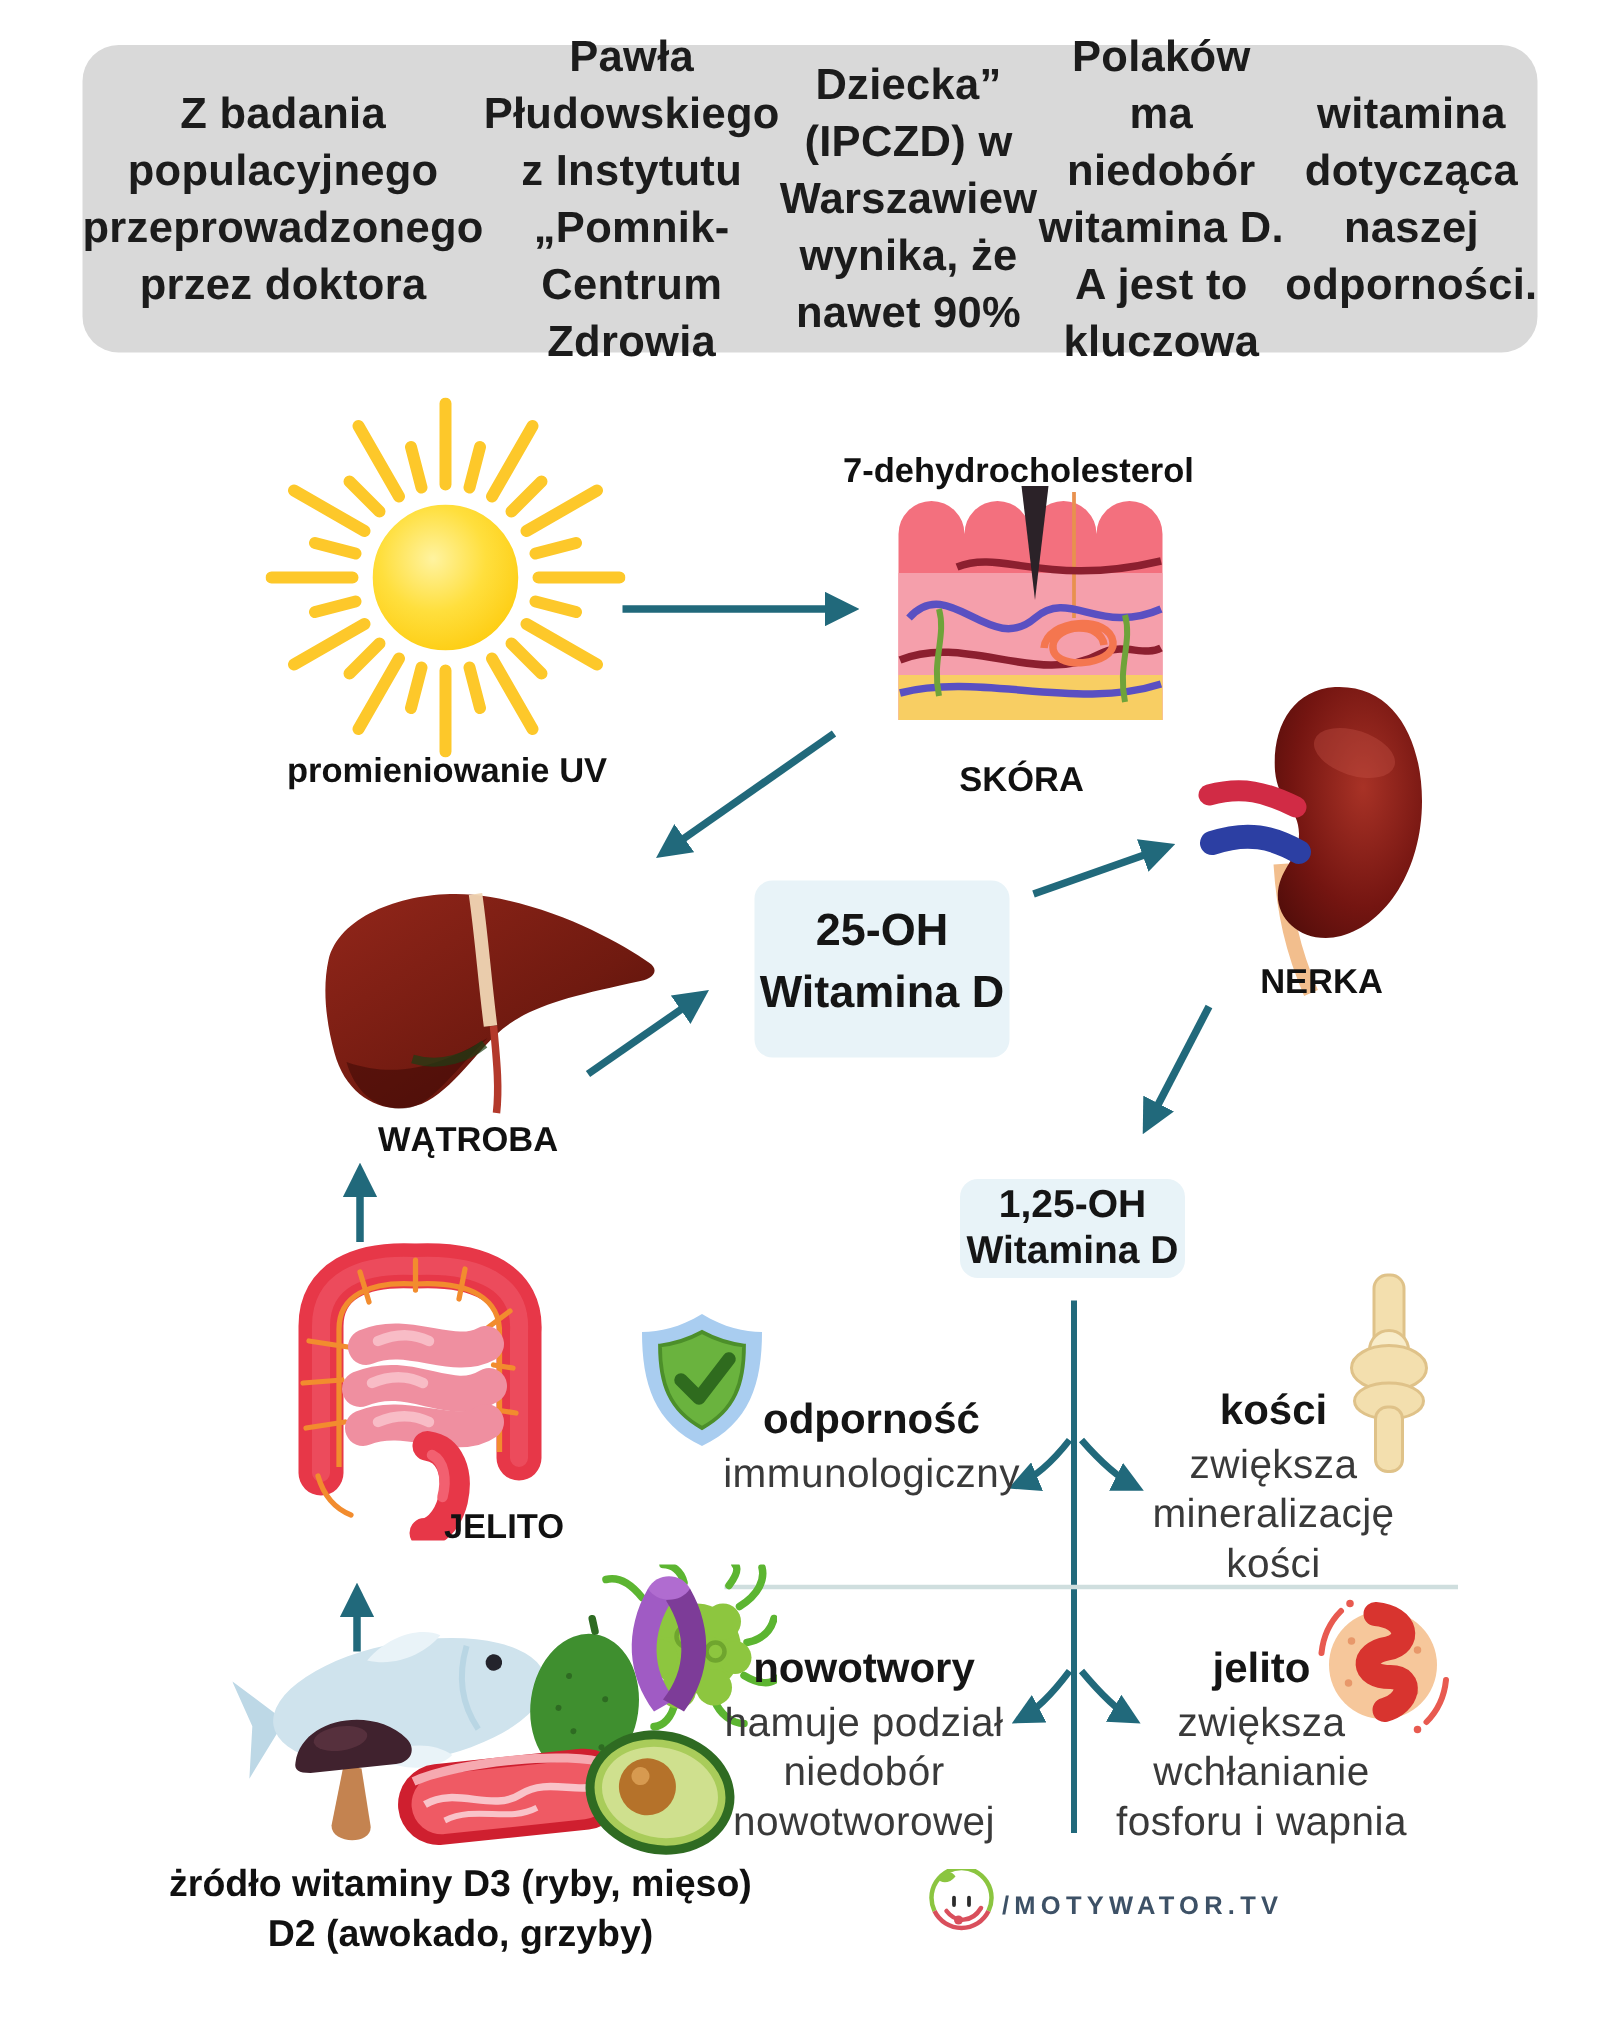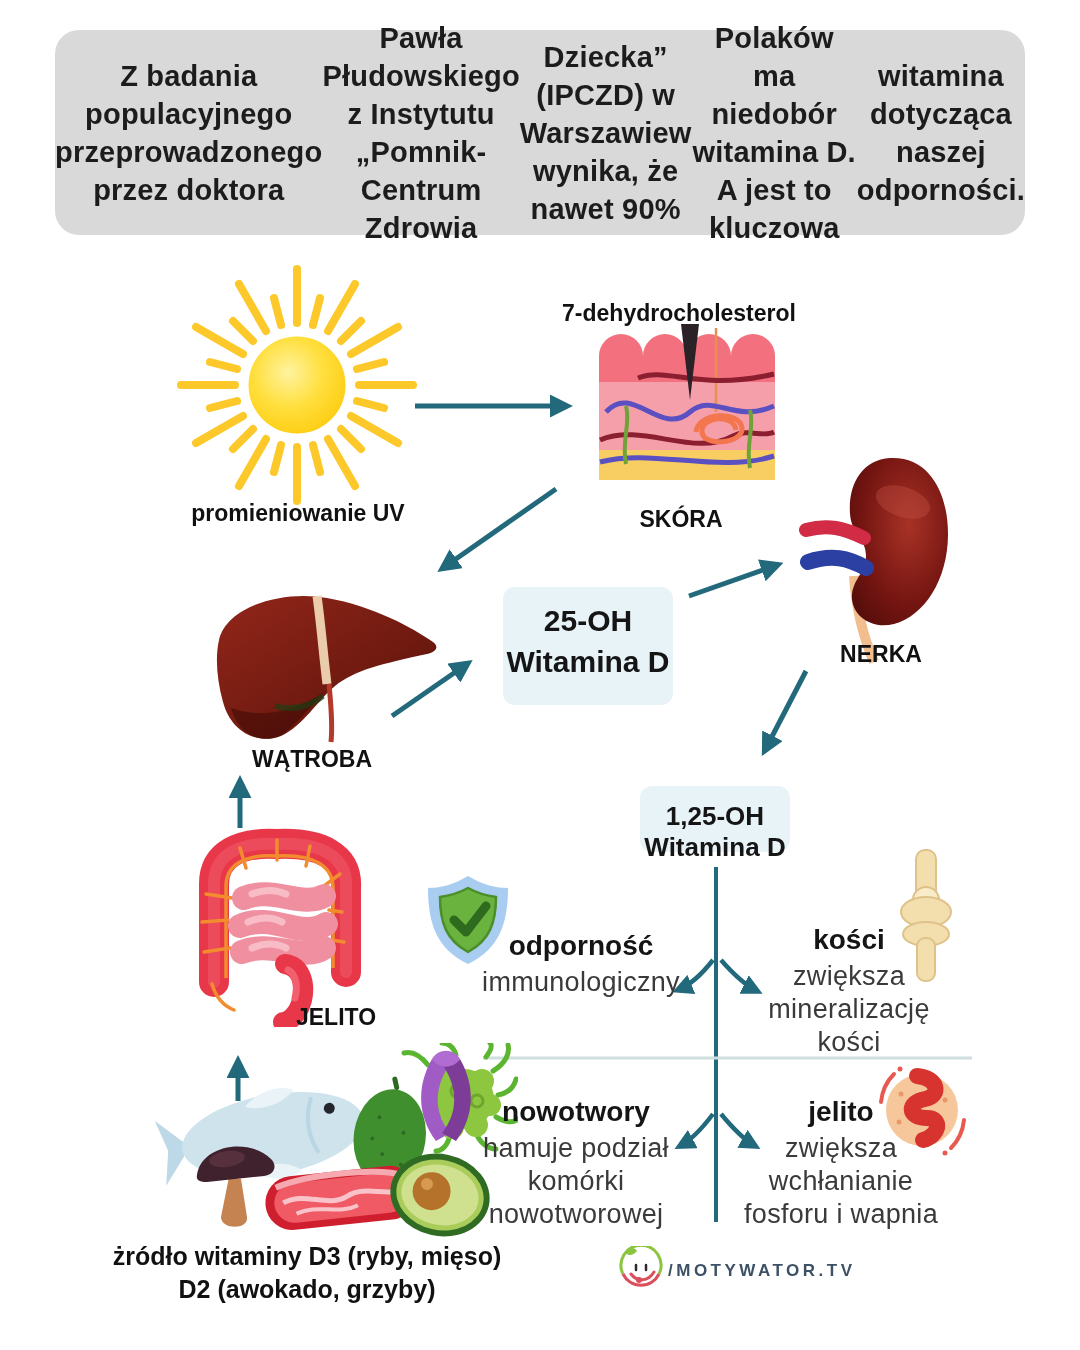--- a/index.html
+++ b/index.html
@@ -7,21 +7,21 @@
   .abs{position:absolute;}
   .header-box{left:55px;top:30px;width:970px;height:205px;background:#d9d9d9;border-radius:24px;
     display:flex;flex-direction:row;justify-content:center;align-items:center;}
   .header-line{font-size:29px;font-weight:bold;color:#1c1c1c;line-height:38px;text-align:center;letter-spacing:0.2px;}
   .organ-label{font-weight:bold;color:#111;font-size:23px;text-align:center;transform:translateX(-50%);white-space:nowrap;}
   .vit-box{background:#e8f3f8;border-radius:12px;text-align:center;}
   .vit-box .l1,.vit-box .l2{font-weight:bold;color:#151515;}
   .box25{left:503px;top:587px;width:170px;height:118px;padding-top:14px;box-sizing:border-box;}
   .box25 .l1{font-size:30px;line-height:40px;}
   .box25 .l2{font-size:30px;line-height:42px;}
-  .box125{left:640px;top:786px;width:150px;height:66px;padding-top:14px;box-sizing:border-box;}
+  .box125{left:640px;top:786px;width:150px;height:66px;padding-top:0;box-sizing:border-box;}
   .box125 .l1{font-size:26px;line-height:32px;}
   .box125 .l2{font-size:26px;line-height:30px;}
   .effect{width:262px;text-align:center;}
   .effect .title{font-size:28px;font-weight:bold;color:#151515;line-height:32px;margin-bottom:4px;}
   .effect .line{font-size:27px;font-weight:300;color:#3a3a3a;line-height:33px;letter-spacing:0.3px;}
   .caption{left:107px;top:1240px;width:400px;text-align:center;font-weight:bold;color:#111;
     font-size:25px;line-height:33px;}
   .logo-text{left:668px;top:1261px;font-size:17px;font-weight:bold;color:#3d5166;letter-spacing:3.5px;white-space:nowrap;}
   svg{display:block;}
   .noevents{pointer-events:none;}
@@ -235,21 +235,21 @@
 </div>
 <div class="abs effect" style="left:718px;top:924px">
   <div class="title">kości</div>
   <div class="line">zwiększa</div>
   <div class="line">mineralizację</div>
   <div class="line">kości</div>
 </div>
 <div class="abs effect" style="left:445px;top:1096px">
   <div class="title">nowotwory</div>
   <div class="line">hamuje podział</div>
-  <div class="line">komórki</div>
+  <div class="line">niedobór</div>
   <div class="line">nowotworowej</div>
 </div>
 <div class="abs effect" style="left:710px;top:1096px">
   <div class="title">jelito</div>
   <div class="line">zwiększa</div>
   <div class="line">wchłanianie</div>
   <div class="line">fosforu i wapnia</div>
 </div>
 
 <div class="abs caption">

